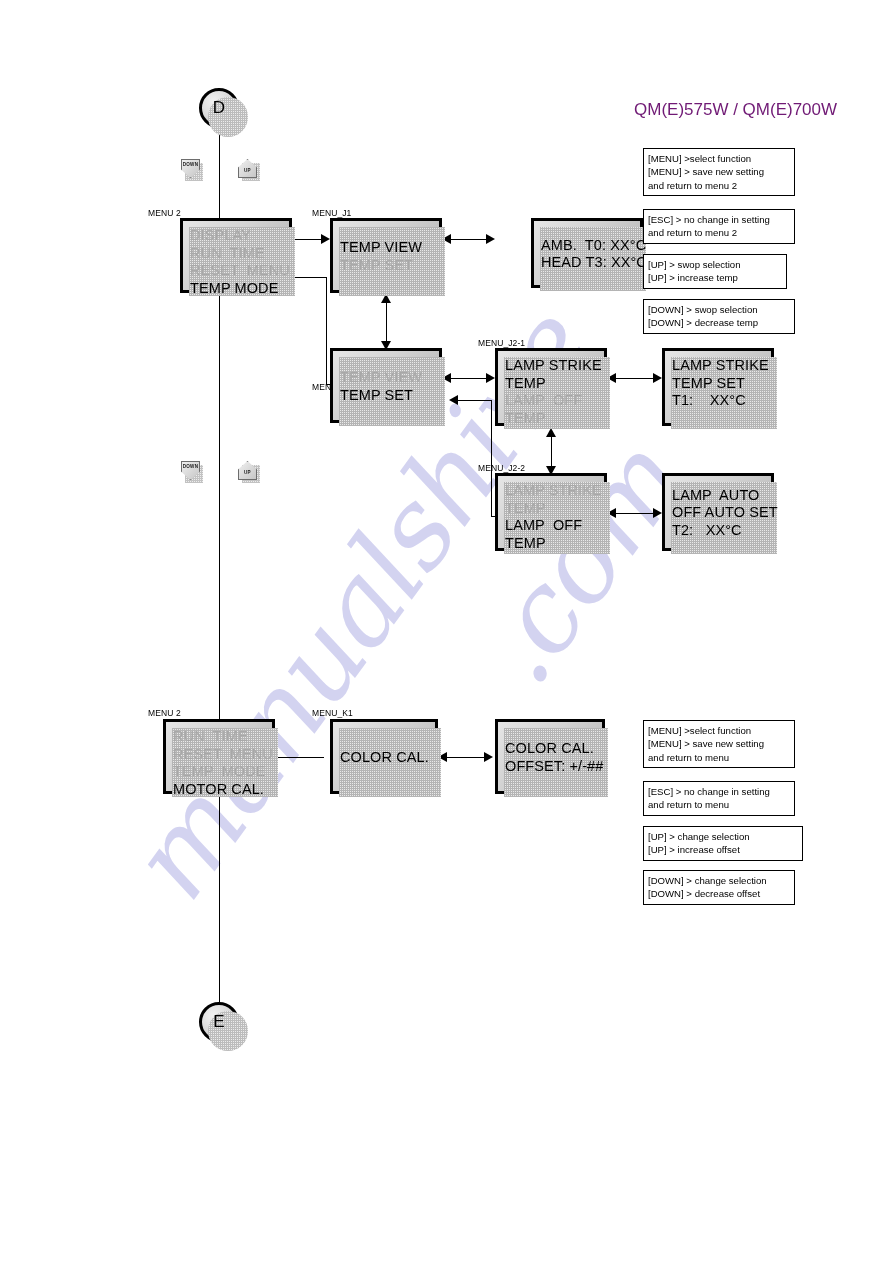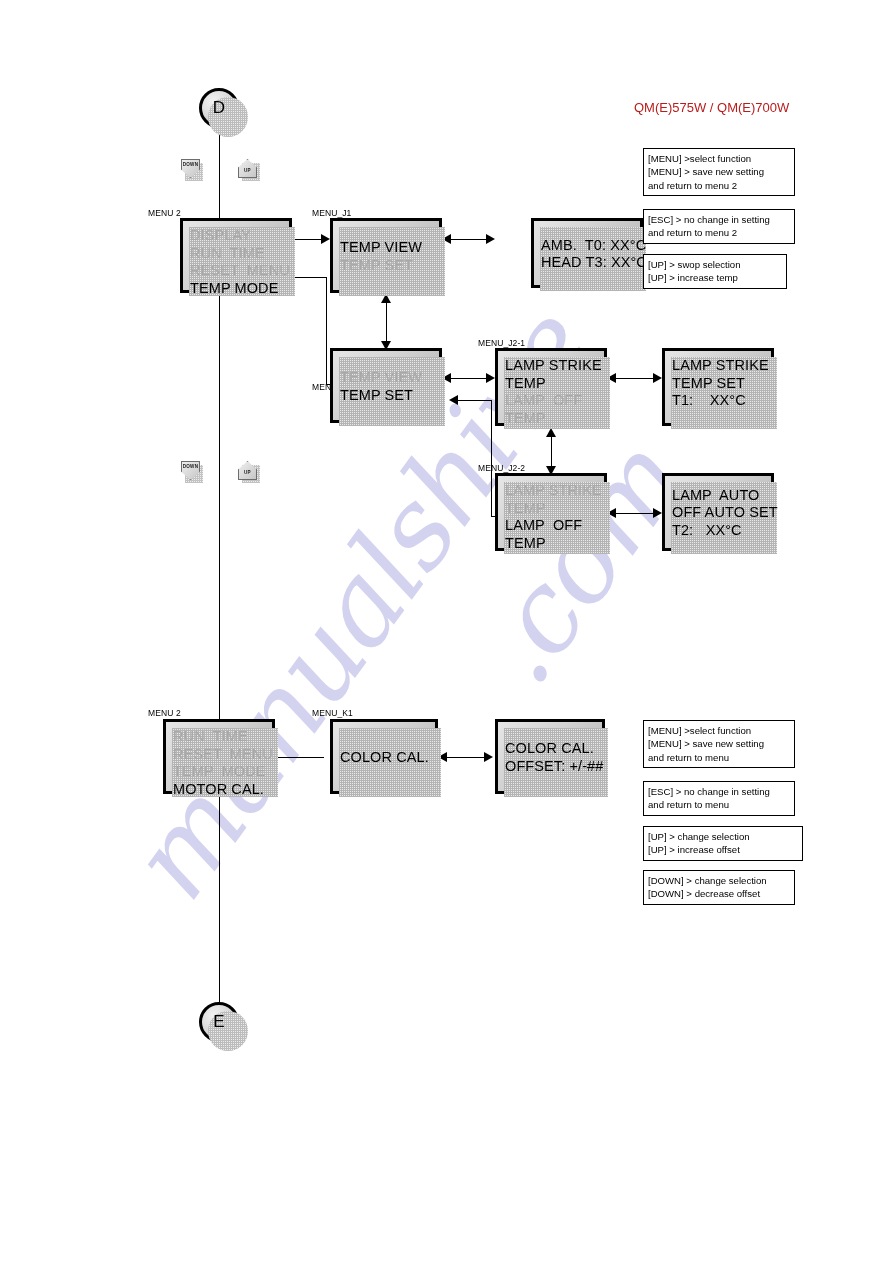--- a/index.html
+++ b/index.html
@@ -144,22 +144,22 @@
     line-height:13.4px;
     color:#000;
     padding:3px 4px 3px 4px;
     z-index:6;
   }
   .note .row { white-space:nowrap; }
 
   
   .ptitle {
     position:absolute;
-    font-size:13px;
-    color:#b91c1c;
+    font-size:17px;
+    color:#701a75;
     white-space:nowrap;
     z-index:6;
   }
 </style>
 </head>
 <body>
 
 <div id="canvas">
 
   <div class="watermark">
@@ -296,20 +296,24 @@
       <div class="row">and return to menu 2</div>
     </div>
   <div class="note" style="left:643px; top:209px; width:152px;">
       <div class="row">[ESC] &gt; no change in setting</div>
       <div class="row">and return to menu 2</div>
     </div>
   <div class="note" style="left:643px; top:254px; width:144px;">
       <div class="row">[UP] &gt; swop selection</div>
       <div class="row">[UP] &gt; increase temp</div>
     </div>
+  <div class="note" style="left:643px; top:299px; width:152px;">
+      <div class="row">[DOWN] &gt; swop selection</div>
+      <div class="row">[DOWN] &gt; decrease temp</div>
+    </div>
 
   <div class="tag" style="left:148px; top:708px;">MENU 2</div>
   <div class="tag" style="left:312px; top:708px;">MENU_K1</div>
 
   <div class="lcd" style="left:163px; top:719px; width:112px; height:75px;">
       <div class="row dim">RUN  TIME</div>
       <div class="row dim">RESET  MENU</div>
       <div class="row dim">TEMP  MODE</div>
       <div class="row">MOTOR CAL.</div>
     </div>

